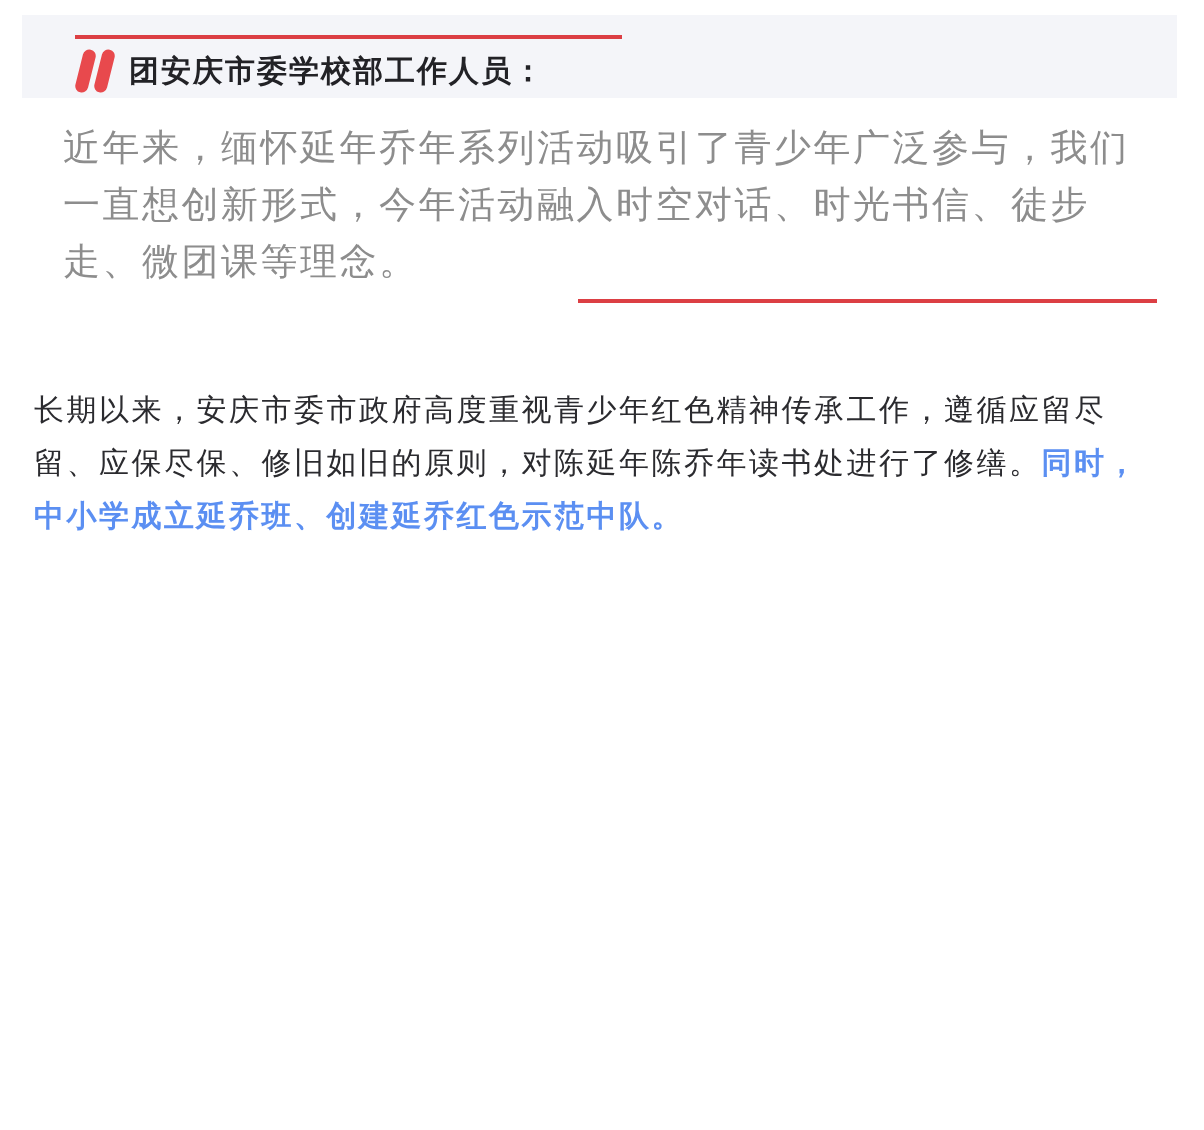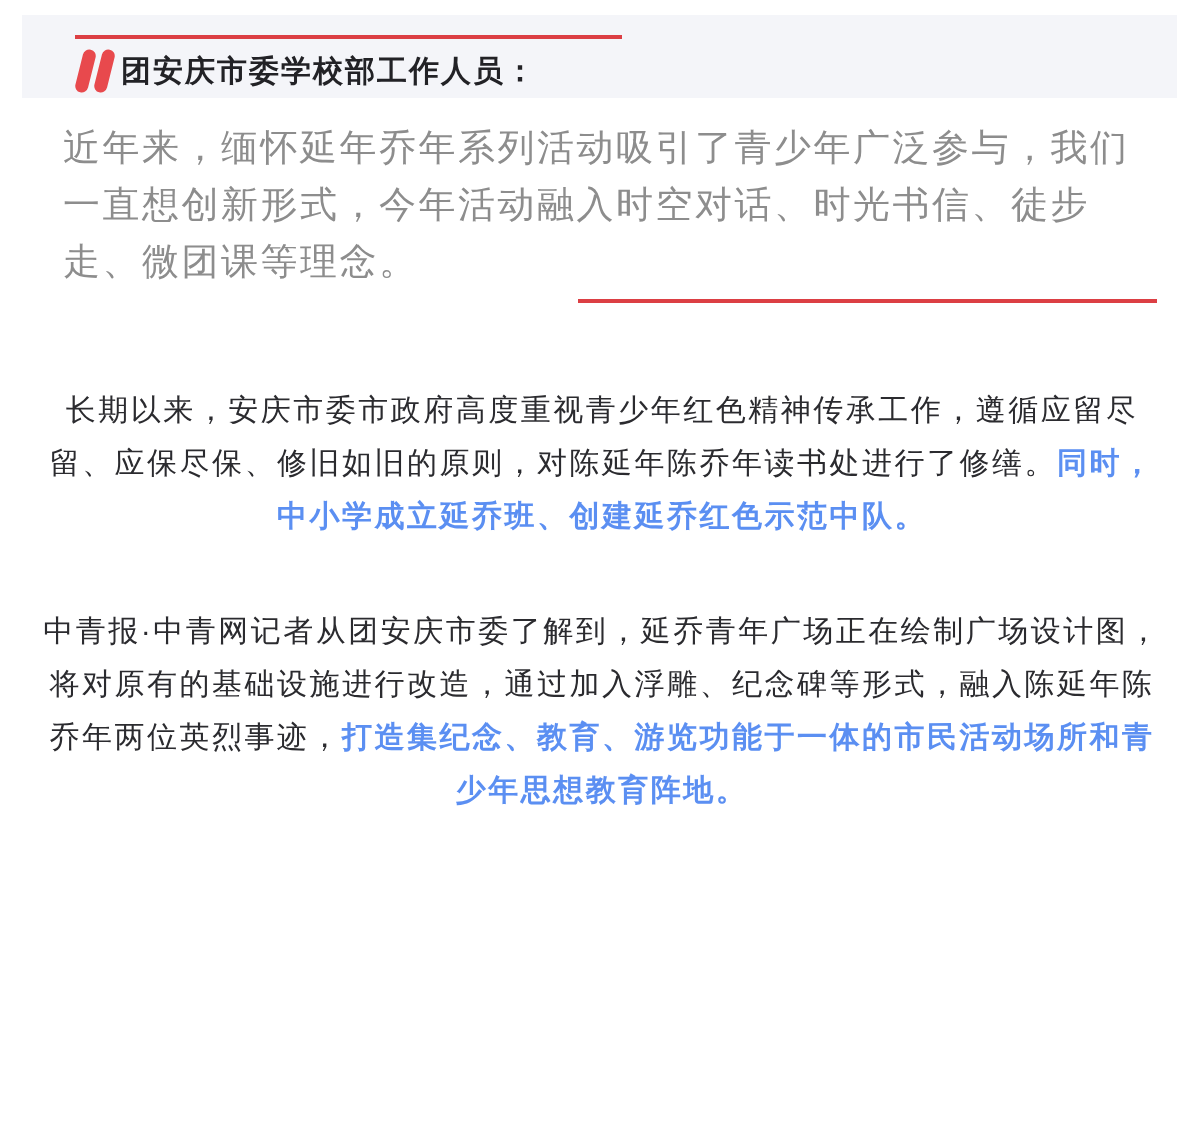--- a/index.html
+++ b/index.html
@@ -17,21 +17,21 @@
     height:83px;
     background:var(--header-bg,#f4f5f9);
   }
   .rule-top{
     position:absolute;left:53px;top:20px;
     width:547px;height:4px;
     background:var(--rule-red,#dc3f44);
   }
   .header-row{
     position:absolute;left:53px;top:33px;height:46px;
-    display:flex;align-items:flex-end;gap:6px;
+    display:flex;align-items:flex-end;gap:14px;
   }
   .quote-icon{display:inline-flex;width:40px;height:46px;}
   .quote-title{
     margin:0;font-size:30px;line-height:46px;font-weight:700;
     color:var(--title-text,#222226);letter-spacing:2px;
   }
 
   
   .quote-body{
     margin:21px 44px 0 63px;
@@ -44,21 +44,21 @@
     width:579px;height:4px;margin:9px 47px 0 auto;
     background:var(--rule-red,#dc3f44);
   }
 
   
   .article{
     margin:80px 22px 0 22px;
     font-size:30px;line-height:53px;letter-spacing:2.5px;
     color:var(--body-text,#2b2b2f);
   }
-  .article p{margin:12px;text-align:center;}
+  .article p{margin:12px;}
   .article p + p{margin-top:62px;}
   .hl{color:var(--highlight-blue,#5b8ff2);font-weight:700;}
 </style>
 </head>
 <body>
 
 <div class="page">
 
   <header class="quote-strip">
     <div class="rule-top"></div>
@@ -76,16 +76,15 @@
   </header>
 
   <section class="quote-body">
     <p>近年来，缅怀延年乔年系列活动吸引了青少年广泛参与，我们一直想创新形式，今年活动融入时空对话、时光书信、徒步走、微团课等理念。</p>
   </section>
 
   <div class="rule-bottom"></div>
 
   <article class="article">
     <p><span>长期以来，安庆市委市政府高度重视青少年红色精神传承工作，遵循应留尽留、应保尽保、修旧如旧的原则，对陈延年陈乔年读书处进行了修缮。</span><span class="hl">同时，中小学成立延乔班、创建延乔红色示范中队。</span></p>
-    <p><span>中青报·中青网记者从团安庆市委了解到，延乔青年广场正在绘制广场设计图，将对原有的基础设施进行改造，通过加入浮雕、纪念碑等形式，融入陈延年陈乔年两位英烈事迹，</span><span class="hl">打造集纪念、教育、游览功能于一体的市民活动场所和青少年思想教育阵地。</span></p>
   </article>
 
 </div>
 
 </body></html>

